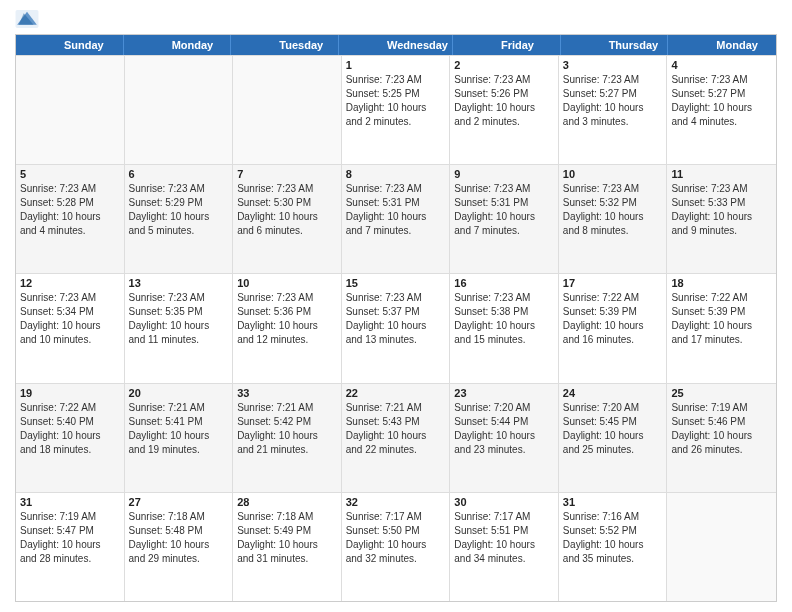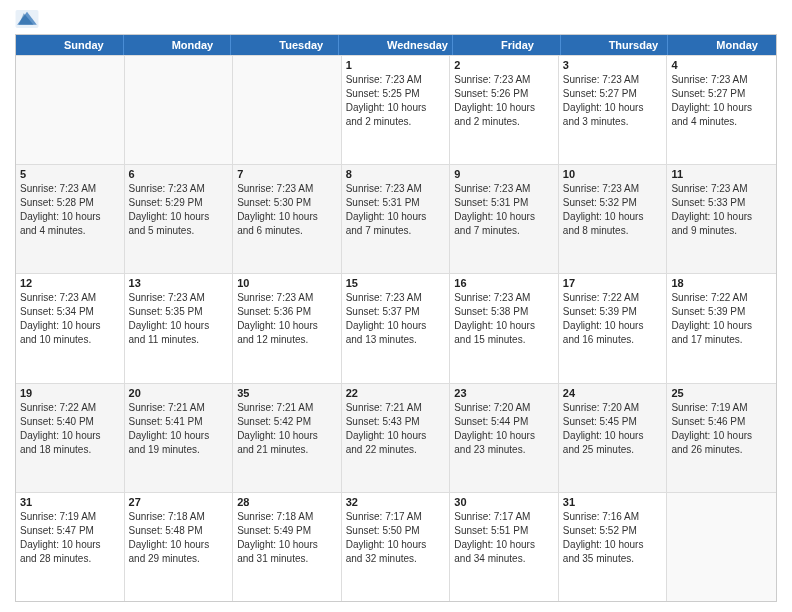--- a/index.html
+++ b/index.html
@@ -295,21 +295,21 @@
 and 18 minutes.</div>
           </div>
           <div class="cal-cell shaded">
             <div class="day-num">20</div>
             <div class="day-info" style="white-space: pre-line;">Sunrise: 7:21 AM
 Sunset: 5:41 PM
 Daylight: 10 hours
 and 19 minutes.</div>
           </div>
           <div class="cal-cell shaded">
-            <div class="day-num">35</div>
+            <div class="day-num">33</div>
             <div class="day-info" style="white-space: pre-line;">Sunrise: 7:21 AM
 Sunset: 5:42 PM
 Daylight: 10 hours
 and 21 minutes.</div>
           </div>
           <div class="cal-cell shaded">
             <div class="day-num">22</div>
             <div class="day-info" style="white-space: pre-line;">Sunrise: 7:21 AM
 Sunset: 5:43 PM
 Daylight: 10 hours

